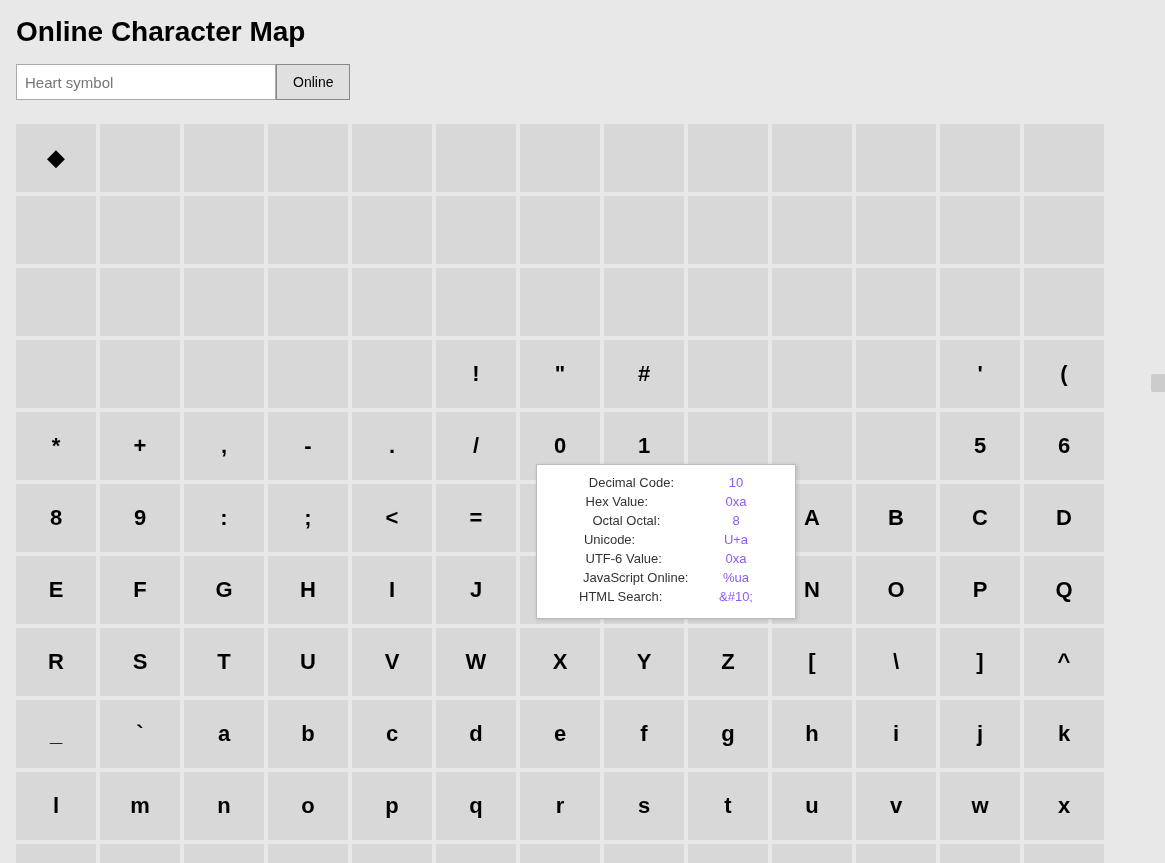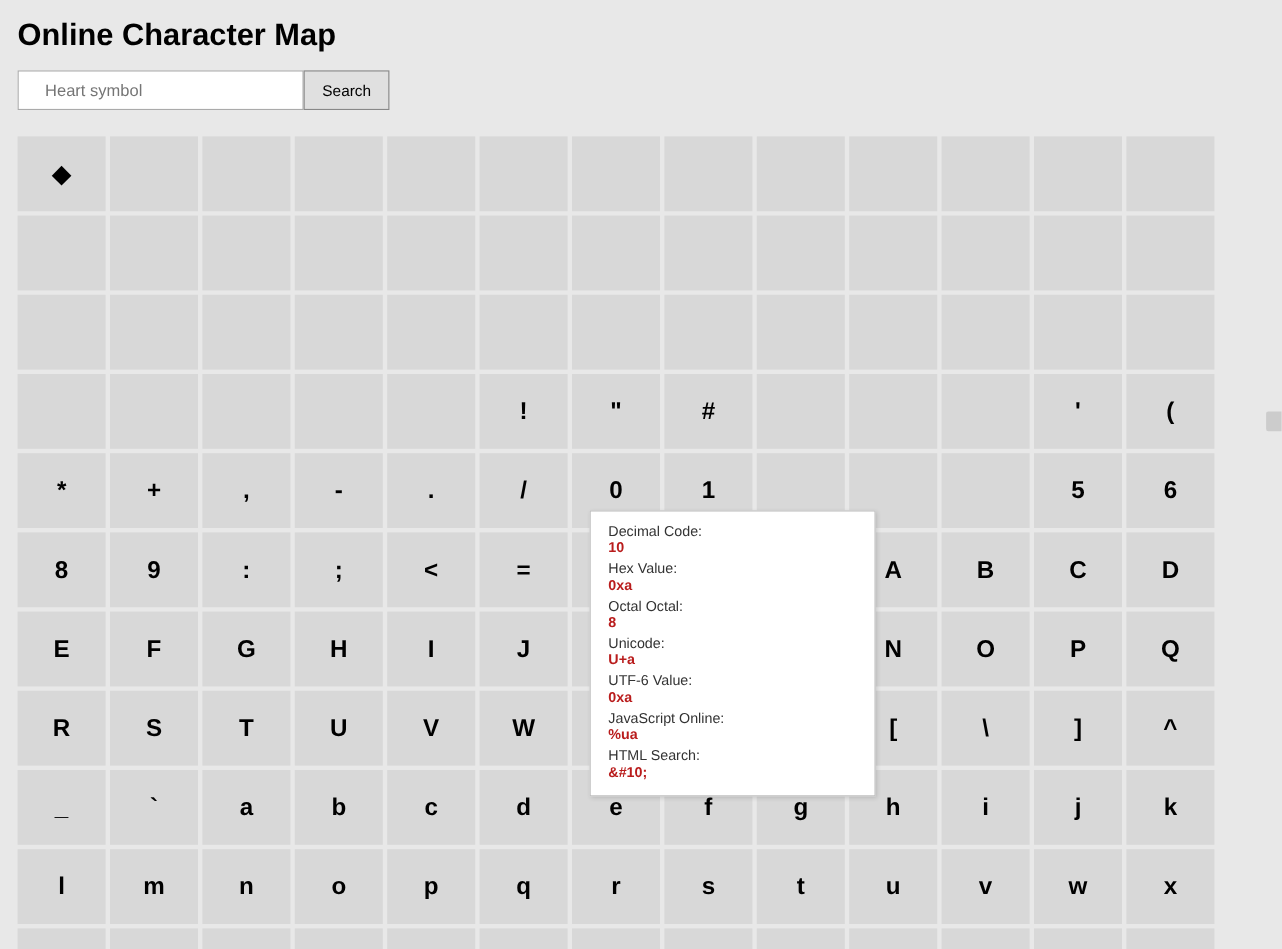--- a/index.html
+++ b/index.html
@@ -16,21 +16,21 @@
     }
     .search-bar {
       display: flex;
       align-items: center;
       margin-bottom: 24px;
     }
     .search-input {
       width: 260px;
       height: 36px;
       border: 1px solid #aaa;
-      padding: 4px 24px;
+      padding: 4px 8px;
       font-size: 15px;
       outline: none;
       background: #fff;
     }
     .search-button {
       height: 36px;
       padding: 0 16px;
       border: 1px solid #888;
       background: #e0e0e0;
       font-size: 14px;
@@ -67,50 +67,49 @@
       background: #fff;
       border: 1px solid #bbb;
       padding: 10px 16px;
       z-index: 100;
       font-size: 13px;
       min-width: 260px;
       box-shadow: 1px 1px 4px rgba(0,0,0,0.15);
     }
     .tooltip-row {
       display: flex;
-      justify-content: flex-start;
+      justify-content: center;
       margin-bottom: 4px;
-      flex-direction: column;
     }
     .tooltip-label {
       color: #333;
       min-width: 140px;
     }
     .tooltip-value {
-      color: #b91c1c;
-      font-weight: bold;
+      color: #8b5cf6;
+      font-weight: normal;
     }
     .scrollbar-indicator {
       position: absolute;
       right: -20px;
       top: 250px;
       width: 18px;
       height: 18px;
       background: #ccc;
       border-radius: 2px;
     }
   </style>
 </head>
 <body>
 
 <h1>Online Character Map</h1>
 
 <div class="search-bar">
   <input class="search-input" type="text" placeholder="Heart symbol" style="">
-  <button class="search-button">Search</button>
+  <button class="search-button">Online</button>
 </div>
 
 <div class="char-grid">
 
   <div class="char-cell">◆</div>
   <div class="char-cell empty"></div>
   <div class="char-cell empty"></div>
   <div class="char-cell empty"></div>
   <div class="char-cell empty"></div>
   <div class="char-cell empty"></div>

